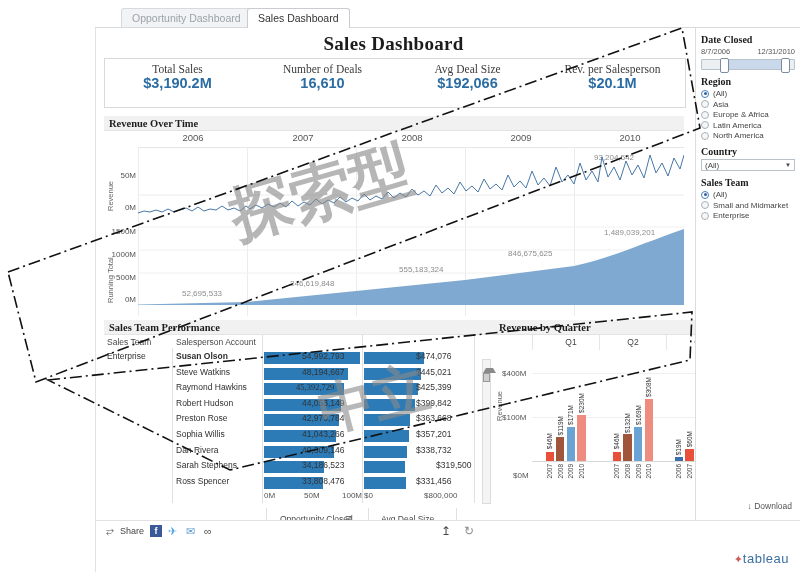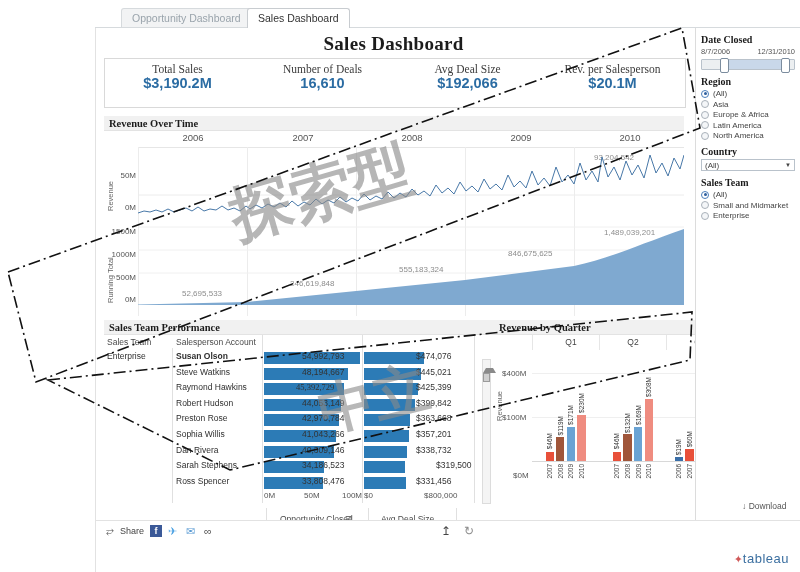--- a/index.html
+++ b/index.html
@@ -415,21 +415,21 @@
           <span class="rdot"></span>
           <span>Small and Midmarket</span>
         </div>
         <div class="radio">
           <span class="rdot"></span>
           <span>Enterprise</span>
         </div>
       </div>
   </div>
 
-  <div class="dl" style="position:absolute;left:742px;top:501px;">
+  <div class="dl" style="position:absolute;left:742px;top:501px;text-align:right;">
     <span>↓</span>
     <span>Download</span>
   </div>
 
   <div class="toolbar">
     <div class="share">
       <span style="font-size:10px;color:#555;">⥂</span>
       <span>Share</span>
       <span class="sicon" style="background:#3b5998;color:#fff;font-size:9px;font-weight:bold;text-align:center;line-height:12px;">f</span>
       <span class="sicon" style="color:#4fa3e3;font-size:11px;line-height:12px;">✈</span>

